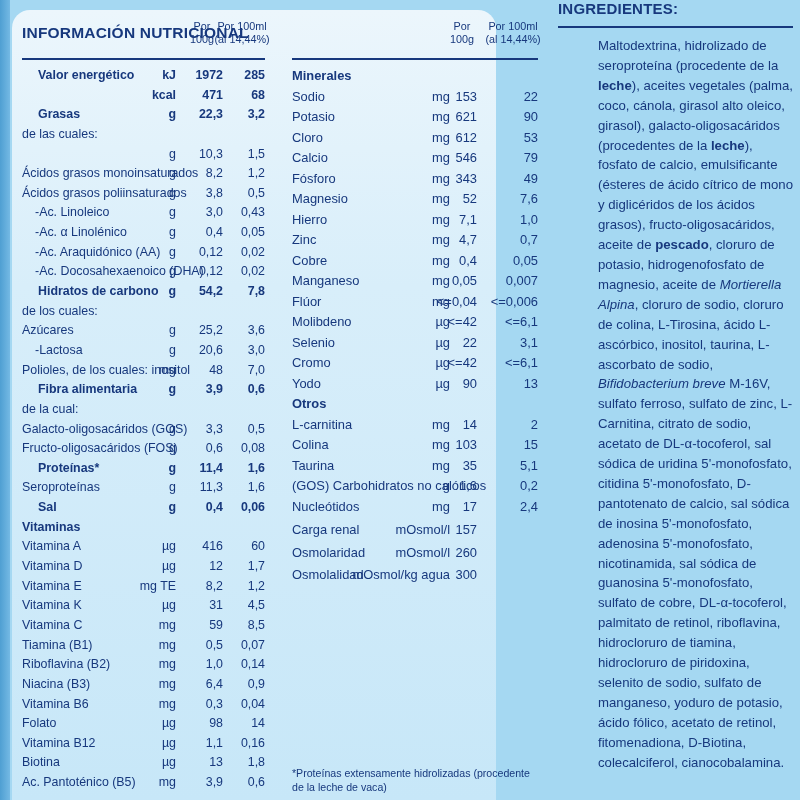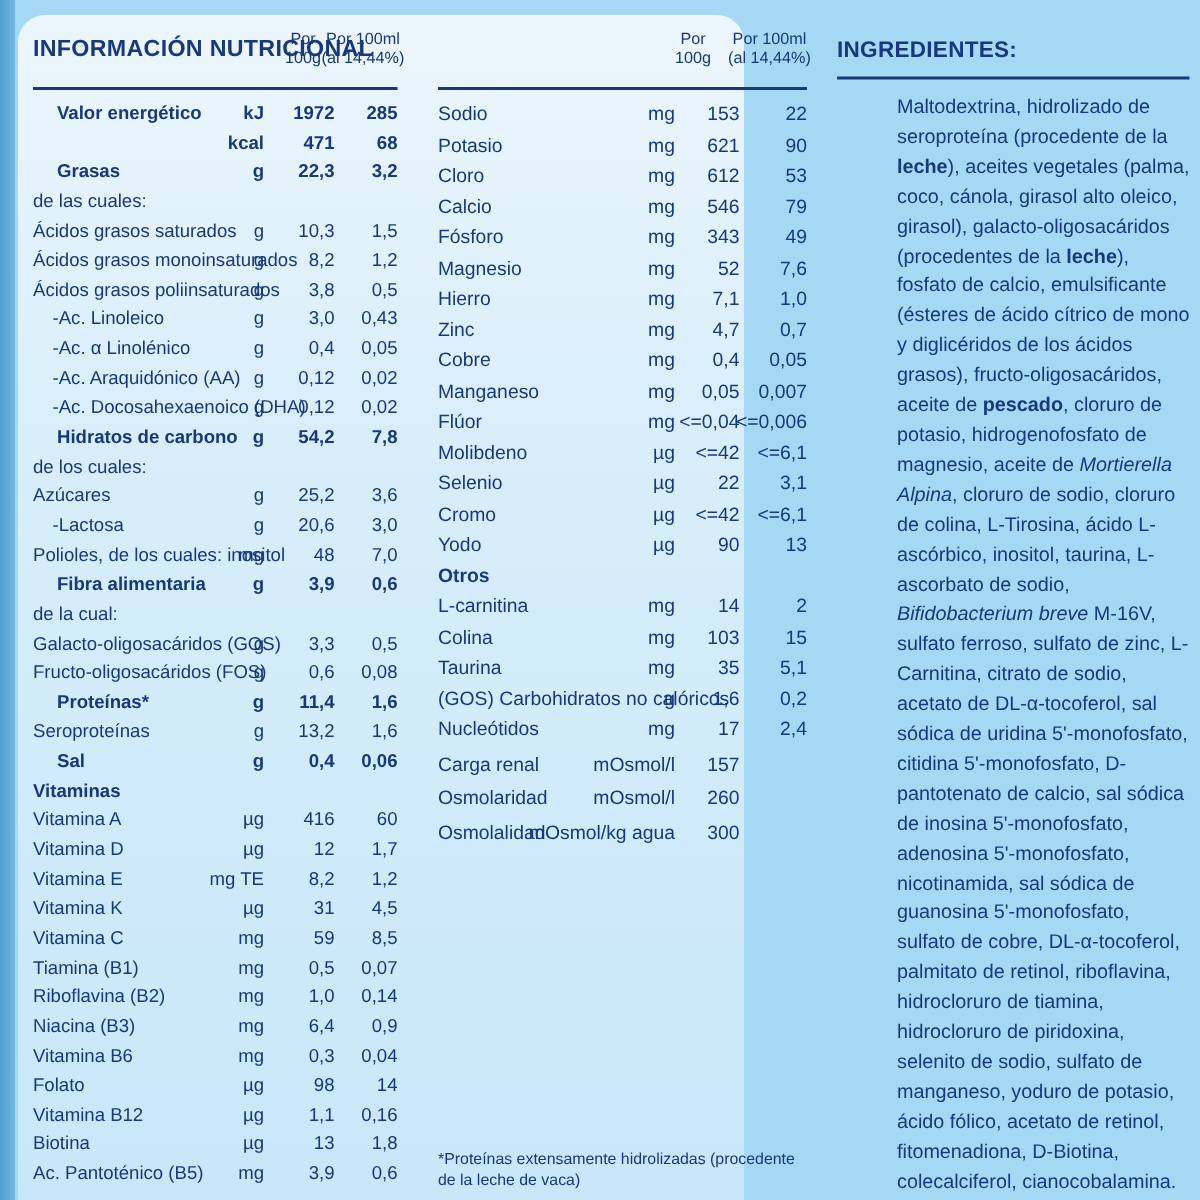--- a/index.html
+++ b/index.html
@@ -28,27 +28,27 @@
   .col-mid .row{height:20.5px;line-height:20.5px;font-size:12.9px;}
   .row .c-label{display:inline-block;}
   .row.indent .c-label{padding-left:13px;}
   .row.bold{font-weight:bold;margin-left:16px;}
   .row.header{font-weight:bold;}
   .row .c-unit,.row .c-v1,.row .c-v2{position:absolute;top:0;text-align:right;}
   .col-left .c-unit{right:89px;width:48px;}
   .col-left .c-v1{right:42px;width:40px;}
   .col-left .c-v2{right:0;width:40px;}
   .col-mid .c-unit{right:88px;width:46px;}
-  .col-mid .c-v1{right:45px;width:46px;text-align:right;}
+  .col-mid .c-v1{right:61px;width:46px;text-align:right;}
   .col-mid .c-v2{right:0;width:52px;}
   .osmo{margin-top:2px;}
   .osmo .row{height:22.5px;line-height:22.5px;}
   .osmo .c-unit{right:88px;width:150px;}
   .footnote{position:absolute;left:0;top:747px;width:242px;font-size:10.6px;line-height:13.5px;white-space:normal;}
-  .ingredients{position:absolute;left:558px;top:25px;width:235px;}
+  .ingredients{position:absolute;left:558px;top:0;width:235px;}
   .ing-title{font-size:15px;font-weight:bold;letter-spacing:.2px;}
   .ing-rule{border:none;border-top:2.4px solid #17387d;margin:9px 0 8px 0;}
   .ing-text{font-size:13.2px;line-height:19.9px;text-align:left;margin-left:40px;}
   .ing-text b{font-weight:bold;}
   .ing-text i{font-style:italic;}
 </style>
 </head>
 <body>
 
 <div class="left-stripe"></div>
@@ -66,38 +66,38 @@
         <div>Por 100ml</div>
         <div>(al 14,44%)</div>
       </div>
     </div>
     <hr class="rule">
     <div class="rows" id="left-rows">
         <div class="row bold"><span class="c-label">Valor energético</span><span class="c-unit">kJ</span><span class="c-v1">1972</span><span class="c-v2">285</span></div>
         <div class="row bold"><span class="c-label"></span><span class="c-unit">kcal</span><span class="c-v1">471</span><span class="c-v2">68</span></div>
         <div class="row bold"><span class="c-label">Grasas</span><span class="c-unit">g</span><span class="c-v1">22,3</span><span class="c-v2">3,2</span></div>
         <div class="row note"><span class="c-label">de las cuales:</span></div>
-        <div class="row"><span class="c-label">Ácidos grasos saturados</span><span class="c-unit">g</span><span class="c-v1">10,3</span><span class="c-v2">1,5</span></div>
+        <div class="row"><span class="c-unit">g</span><span class="c-v1">10,3</span><span class="c-v2">1,5</span></div>
         <div class="row"><span class="c-label">Ácidos grasos monoinsaturados</span><span class="c-unit">g</span><span class="c-v1">8,2</span><span class="c-v2">1,2</span></div>
         <div class="row"><span class="c-label">Ácidos grasos poliinsaturados</span><span class="c-unit">g</span><span class="c-v1">3,8</span><span class="c-v2">0,5</span></div>
         <div class="row indent"><span class="c-label">-Ac. Linoleico</span><span class="c-unit">g</span><span class="c-v1">3,0</span><span class="c-v2">0,43</span></div>
         <div class="row indent"><span class="c-label">-Ac. α Linolénico</span><span class="c-unit">g</span><span class="c-v1">0,4</span><span class="c-v2">0,05</span></div>
         <div class="row indent"><span class="c-label">-Ac. Araquidónico (AA)</span><span class="c-unit">g</span><span class="c-v1">0,12</span><span class="c-v2">0,02</span></div>
         <div class="row indent"><span class="c-label">-Ac. Docosahexaenoico (DHA)</span><span class="c-unit">g</span><span class="c-v1">0,12</span><span class="c-v2">0,02</span></div>
         <div class="row bold"><span class="c-label">Hidratos de carbono</span><span class="c-unit">g</span><span class="c-v1">54,2</span><span class="c-v2">7,8</span></div>
         <div class="row note"><span class="c-label">de los cuales:</span></div>
         <div class="row"><span class="c-label">Azúcares</span><span class="c-unit">g</span><span class="c-v1">25,2</span><span class="c-v2">3,6</span></div>
         <div class="row indent"><span class="c-label">-Lactosa</span><span class="c-unit">g</span><span class="c-v1">20,6</span><span class="c-v2">3,0</span></div>
         <div class="row"><span class="c-label">Polioles, de los cuales: inositol</span><span class="c-unit">mg</span><span class="c-v1">48</span><span class="c-v2">7,0</span></div>
         <div class="row bold"><span class="c-label">Fibra alimentaria</span><span class="c-unit">g</span><span class="c-v1">3,9</span><span class="c-v2">0,6</span></div>
         <div class="row note"><span class="c-label">de la cual:</span></div>
         <div class="row"><span class="c-label">Galacto-oligosacáridos (GOS)</span><span class="c-unit">g</span><span class="c-v1">3,3</span><span class="c-v2">0,5</span></div>
         <div class="row"><span class="c-label">Fructo-oligosacáridos (FOS)</span><span class="c-unit">g</span><span class="c-v1">0,6</span><span class="c-v2">0,08</span></div>
         <div class="row bold"><span class="c-label">Proteínas*</span><span class="c-unit">g</span><span class="c-v1">11,4</span><span class="c-v2">1,6</span></div>
-        <div class="row"><span class="c-label">Seroproteínas</span><span class="c-unit">g</span><span class="c-v1">13,2</span><span class="c-v2">1,6</span></div>
+        <div class="row"><span class="c-label">Seroproteínas</span><span class="c-unit">g</span><span class="c-v1">11,3</span><span class="c-v2">1,6</span></div>
         <div class="row bold"><span class="c-label">Sal</span><span class="c-unit">g</span><span class="c-v1">0,4</span><span class="c-v2">0,06</span></div>
         <div class="row header"><span class="c-label">Vitaminas</span></div>
         <div class="row"><span class="c-label">Vitamina A</span><span class="c-unit">µg</span><span class="c-v1">416</span><span class="c-v2">60</span></div>
         <div class="row"><span class="c-label">Vitamina D</span><span class="c-unit">µg</span><span class="c-v1">12</span><span class="c-v2">1,7</span></div>
         <div class="row"><span class="c-label">Vitamina E</span><span class="c-unit">mg TE</span><span class="c-v1">8,2</span><span class="c-v2">1,2</span></div>
         <div class="row"><span class="c-label">Vitamina K</span><span class="c-unit">µg</span><span class="c-v1">31</span><span class="c-v2">4,5</span></div>
         <div class="row"><span class="c-label">Vitamina C</span><span class="c-unit">mg</span><span class="c-v1">59</span><span class="c-v2">8,5</span></div>
         <div class="row"><span class="c-label">Tiamina (B1)</span><span class="c-unit">mg</span><span class="c-v1">0,5</span><span class="c-v2">0,07</span></div>
         <div class="row"><span class="c-label">Riboflavina (B2)</span><span class="c-unit">mg</span><span class="c-v1">1,0</span><span class="c-v2">0,14</span></div>
         <div class="row"><span class="c-label">Niacina (B3)</span><span class="c-unit">mg</span><span class="c-v1">6,4</span><span class="c-v2">0,9</span></div>
@@ -115,20 +115,21 @@
         <div>Por</div>
         <div>100g</div>
       </div>
       <div class="heads" style="right:-8px;width:66px;">
         <div>Por 100ml</div>
         <div>(al 14,44%)</div>
       </div>
     </div>
     <hr class="rule">
     <div class="rows" id="mid-rows">
+        <div class="row header"><span class="c-label">Minerales</span></div>
         <div class="row"><span class="c-label">Sodio</span><span class="c-unit">mg</span><span class="c-v1">153</span><span class="c-v2">22</span></div>
         <div class="row"><span class="c-label">Potasio</span><span class="c-unit">mg</span><span class="c-v1">621</span><span class="c-v2">90</span></div>
         <div class="row"><span class="c-label">Cloro</span><span class="c-unit">mg</span><span class="c-v1">612</span><span class="c-v2">53</span></div>
         <div class="row"><span class="c-label">Calcio</span><span class="c-unit">mg</span><span class="c-v1">546</span><span class="c-v2">79</span></div>
         <div class="row"><span class="c-label">Fósforo</span><span class="c-unit">mg</span><span class="c-v1">343</span><span class="c-v2">49</span></div>
         <div class="row"><span class="c-label">Magnesio</span><span class="c-unit">mg</span><span class="c-v1">52</span><span class="c-v2">7,6</span></div>
         <div class="row"><span class="c-label">Hierro</span><span class="c-unit">mg</span><span class="c-v1">7,1</span><span class="c-v2">1,0</span></div>
         <div class="row"><span class="c-label">Zinc</span><span class="c-unit">mg</span><span class="c-v1">4,7</span><span class="c-v2">0,7</span></div>
         <div class="row"><span class="c-label">Cobre</span><span class="c-unit">mg</span><span class="c-v1">0,4</span><span class="c-v2">0,05</span></div>
         <div class="row"><span class="c-label">Manganeso</span><span class="c-unit">mg</span><span class="c-v1">0,05</span><span class="c-v2">0,007</span></div>

